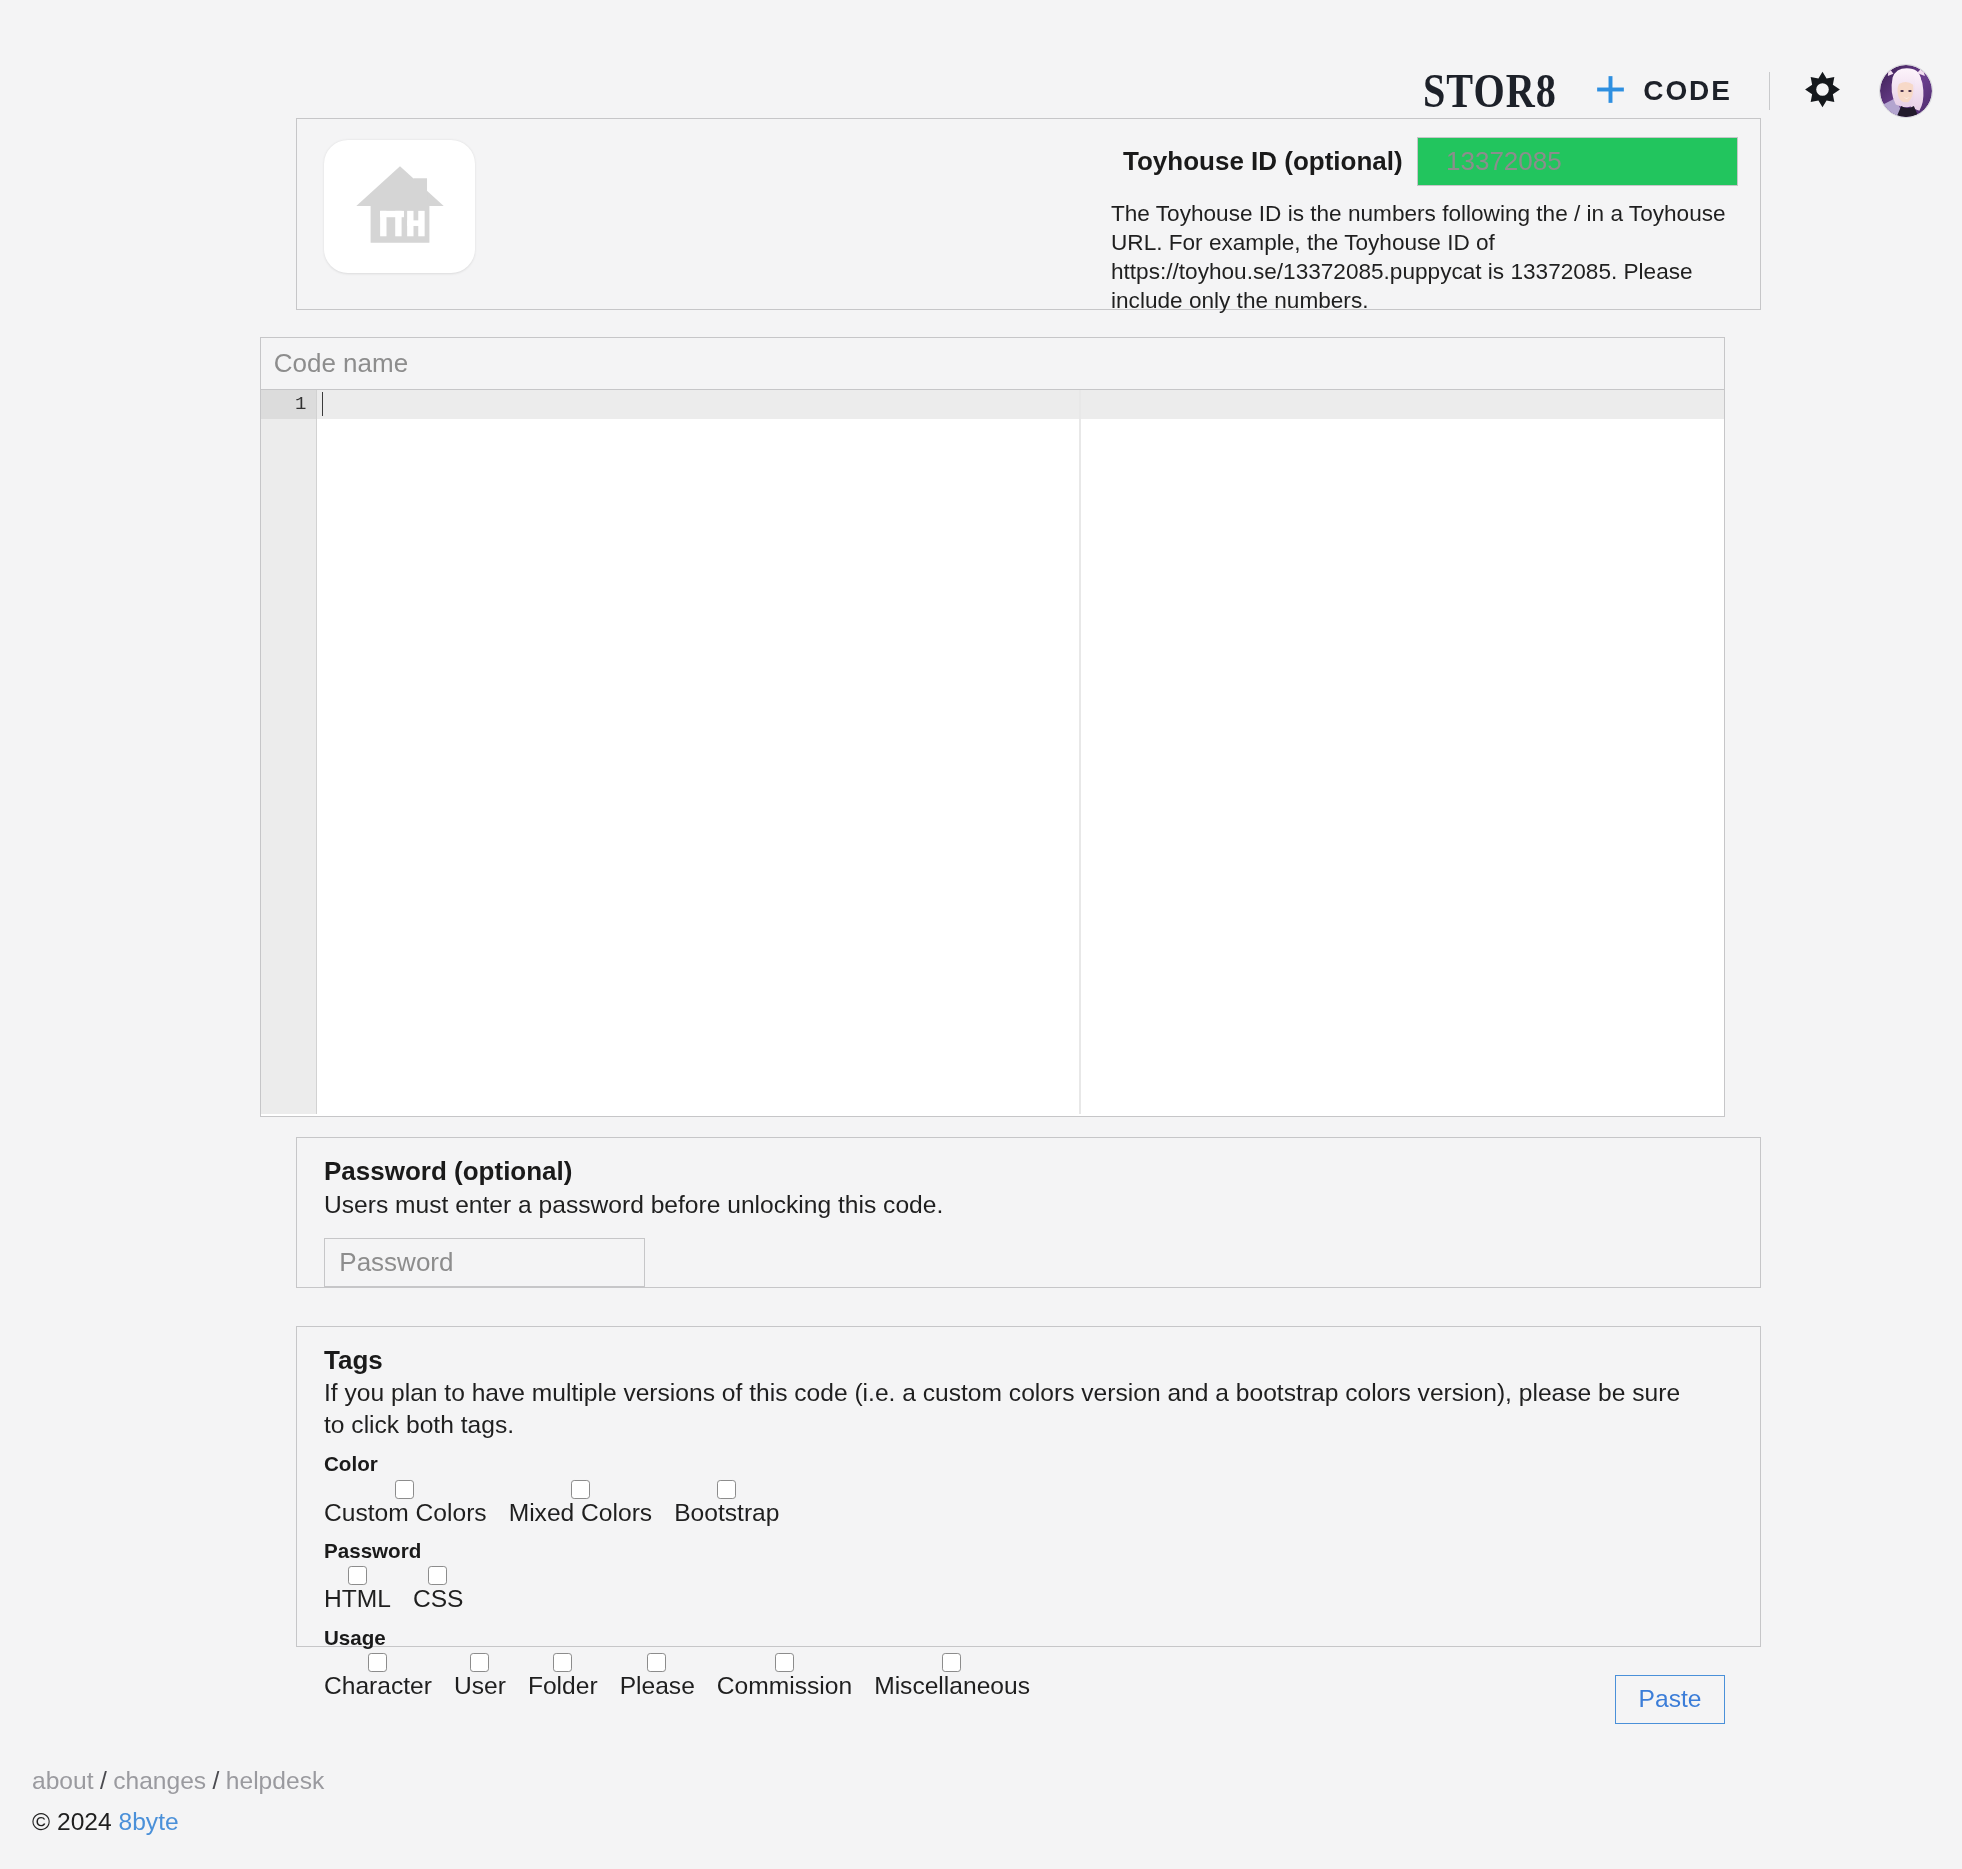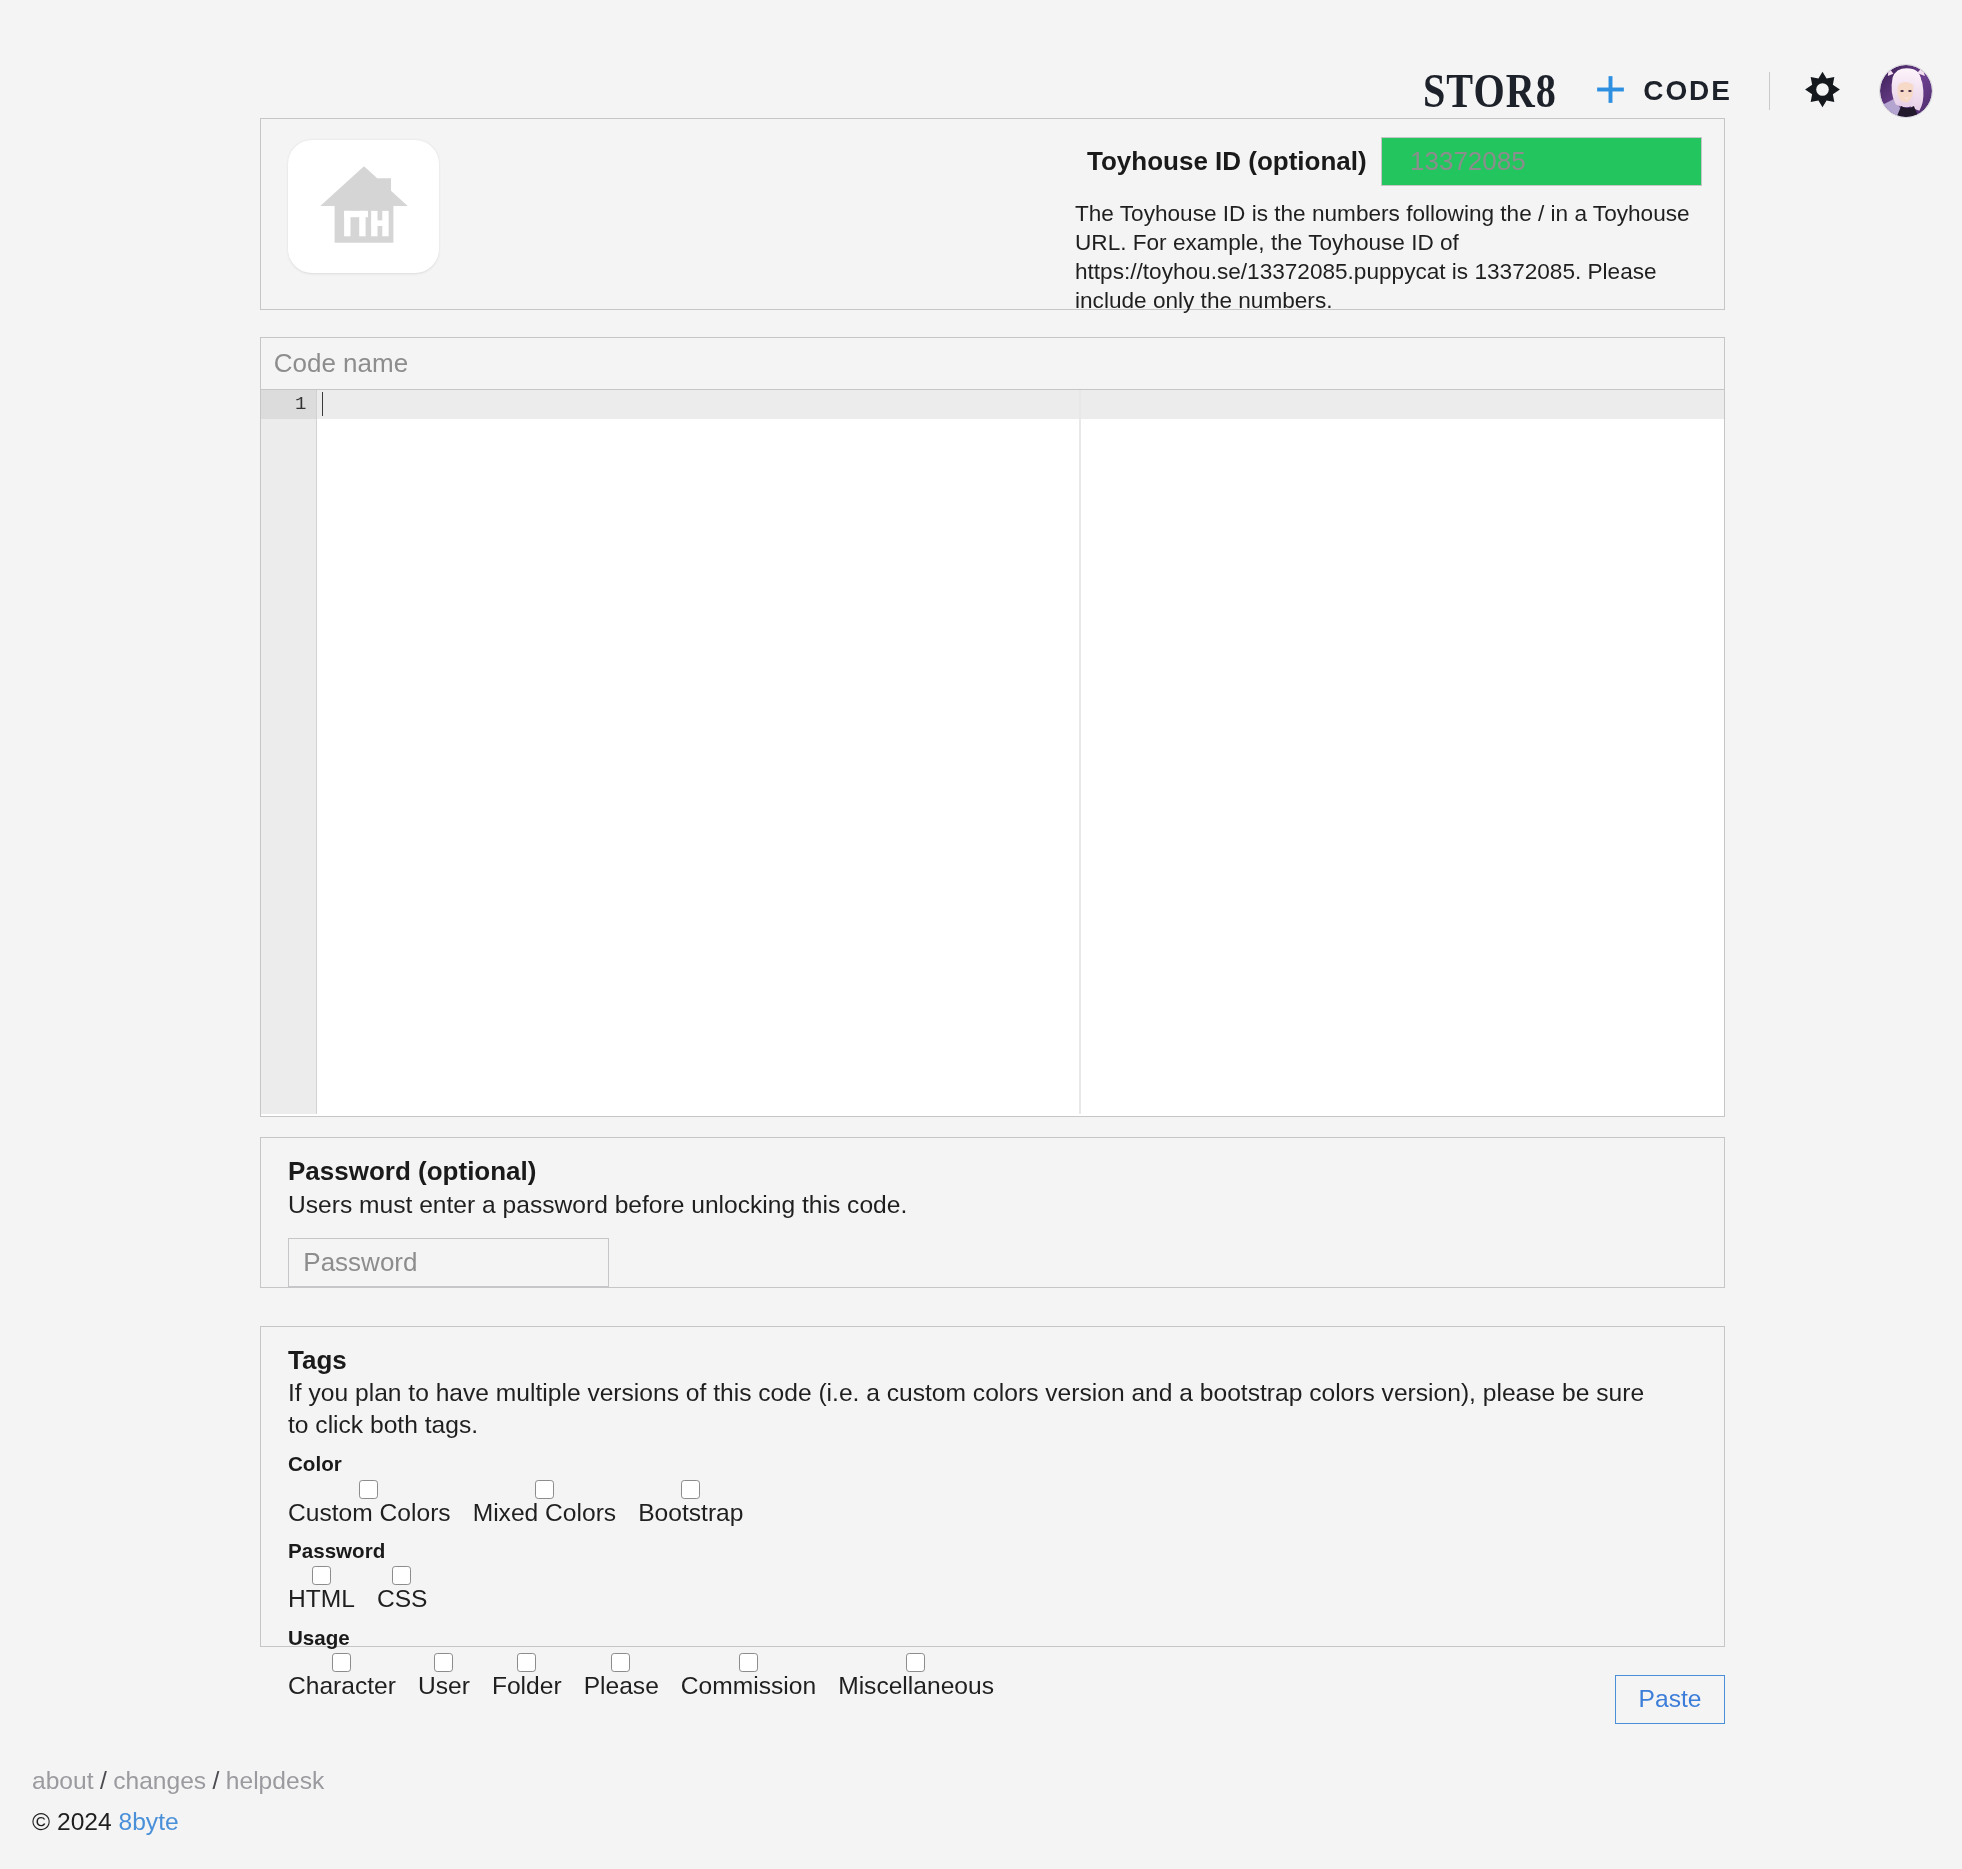--- a/index.html
+++ b/index.html
@@ -50,20 +50,21 @@
     overflow: hidden; margin-left: 33px; cursor: pointer;
     border: 0.8px solid #d8d8dc; flex: none;
   }
   .avatar-wrap svg { display: block; }
 
   
   .panel {
     position: absolute;
     background: #f4f4f5;
     border: 1.6px solid #c6c6c8;
+    margin-left: 36px;
   }
 
   
   #toyhouse-panel { left: 260px; top: 118px; width: 1465px; height: 192px; }
   .th-logo {
     position: absolute; left: 27px; top: 20.6px;
     width: 151px; height: 133px;
     background: #ffffff;
     border-radius: 24px;
     box-shadow: 0 0.8px 2.4px rgba(0,0,0,.10);

